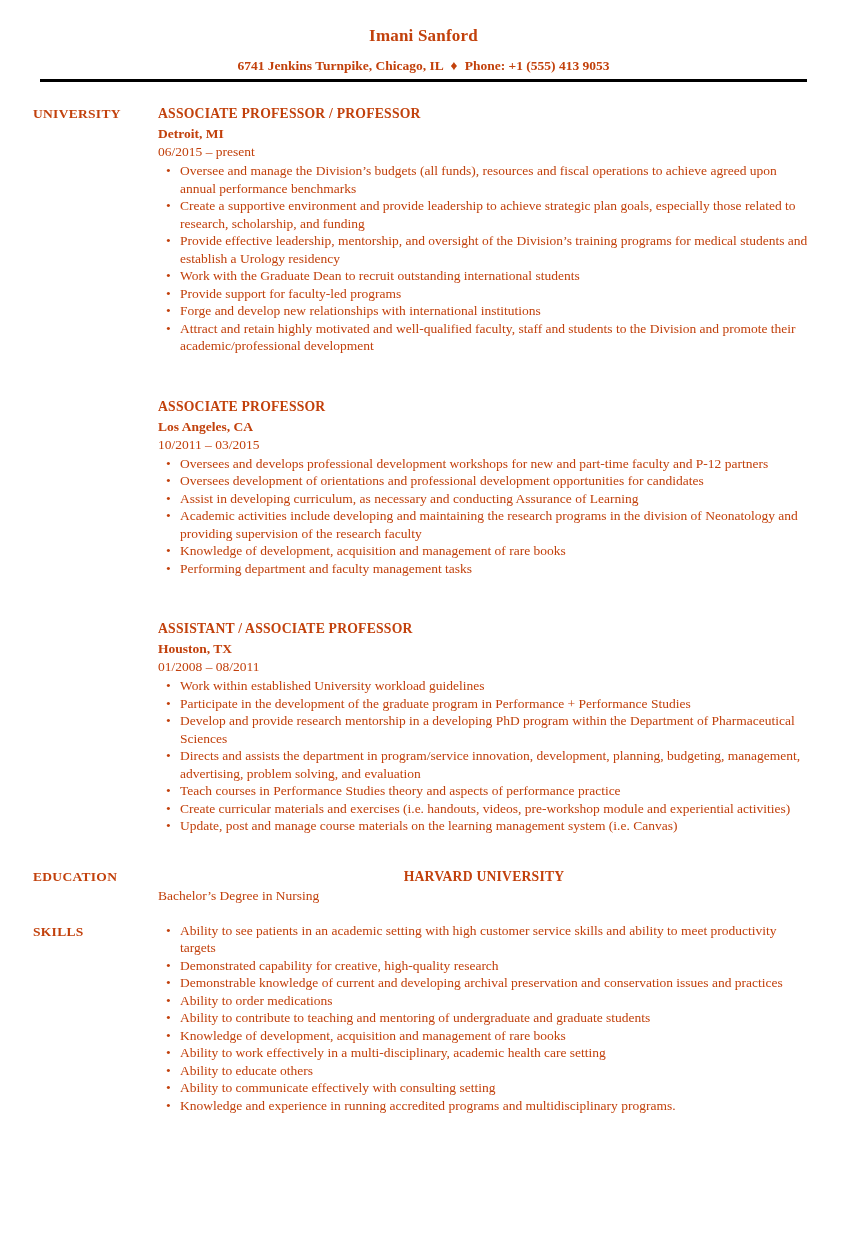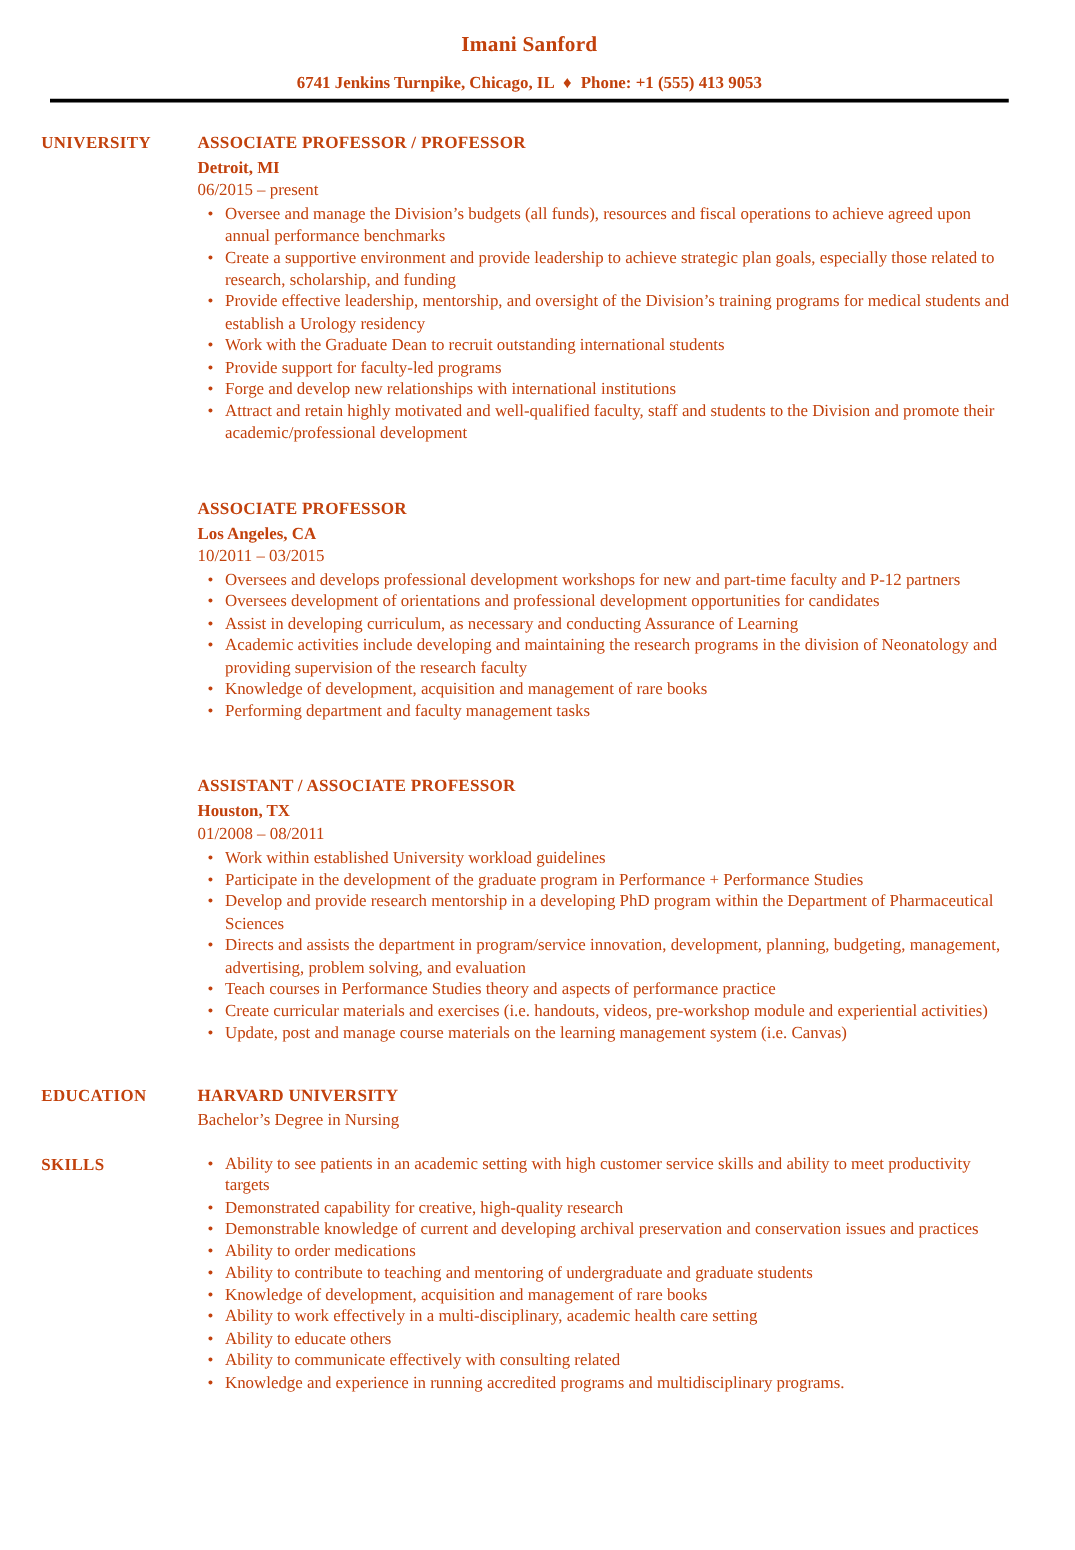--- a/index.html
+++ b/index.html
@@ -86,20 +86,21 @@
     left: 8px;
     top: 0;
   }
 
   
   .edu-school {
     font-size: 13.7px;
     font-weight: bold;
     letter-spacing: 0.2px;
     line-height: 19px;
+    text-align: center;
   }
   .edu-degree {
     font-size: 13.5px;
     font-weight: normal;
     line-height: 19px;
   }
 </style>
 </head>
 <body>
 
@@ -179,19 +180,19 @@
     <div class="section-content">
       <ul class="bullets">
         <li>Ability to see patients in an academic setting with high customer service skills and ability to meet productivity targets</li>
         <li>Demonstrated capability for creative, high-quality research</li>
         <li>Demonstrable knowledge of current and developing archival preservation and conservation issues and practices</li>
         <li>Ability to order medications</li>
         <li>Ability to contribute to teaching and mentoring of undergraduate and graduate students</li>
         <li>Knowledge of development, acquisition and management of rare books</li>
         <li>Ability to work effectively in a multi-disciplinary, academic health care setting</li>
         <li>Ability to educate others</li>
-        <li>Ability to communicate effectively with consulting related</li>
+        <li>Ability to communicate effectively with consulting setting</li>
         <li>Knowledge and experience in running accredited programs and multidisciplinary programs.</li>
       </ul>
     </div>
   </div>
 
 </div>
 
 </body></html>

